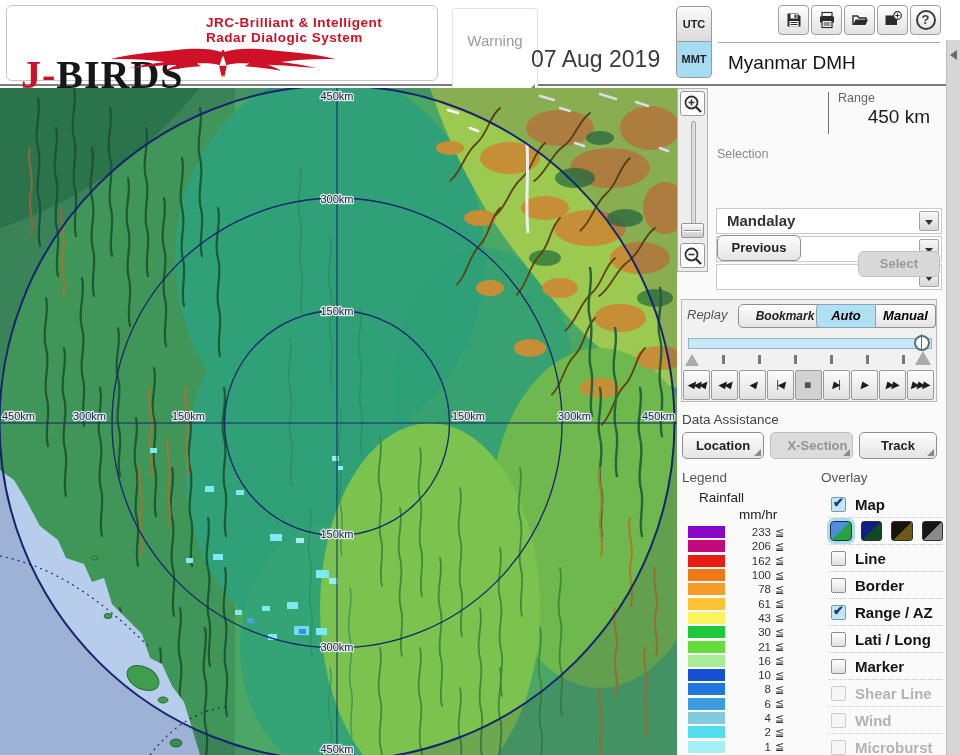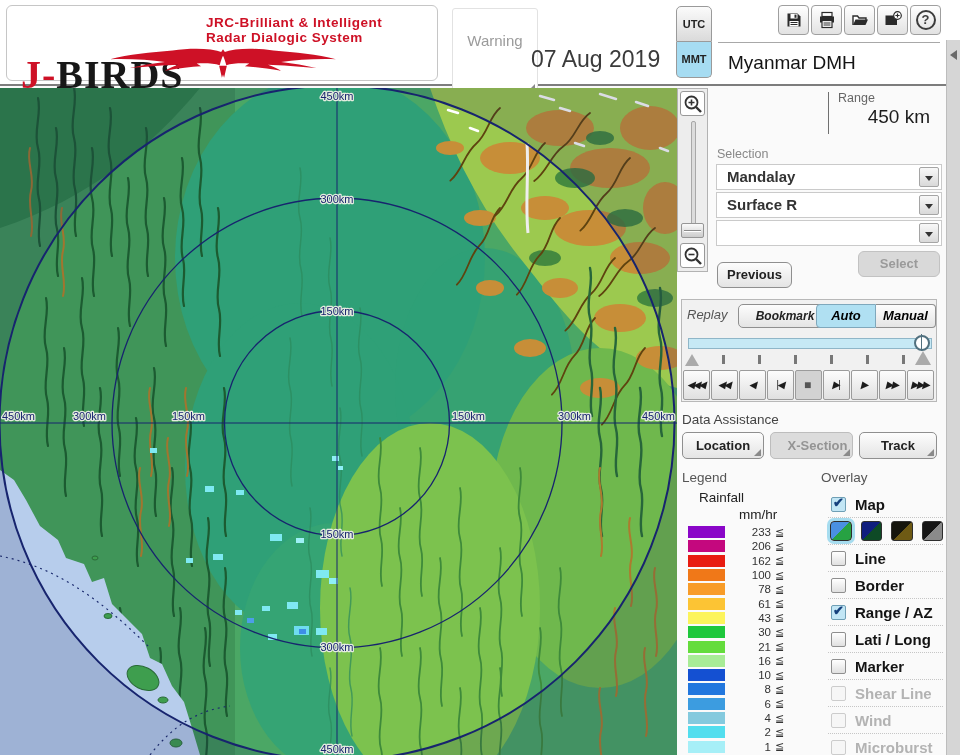--- a/index.html
+++ b/index.html
@@ -70,32 +70,32 @@
 
   
   .hr-line { position:absolute; left:718px; top:42px; width:222px; height:1px; background:#a8a8a8; }
   .station-title { position:absolute; left:728px; top:52px; font-size:19px; color:#141414; }
   .range-divider { position:absolute; left:828px; top:92px; width:1px; height:42px; background:#707070; }
   .range-label { position:absolute; left:838px; top:91px; font-size:12.5px; color:#666; }
   .range-value { position:absolute; left:838px; top:106px; width:92px; text-align:right;
                  font-size:19px; color:#1d1d1d; }
   .selection-label { position:absolute; left:717px; top:147px; font-size:12.5px; color:#888; }
   .combo { position:absolute; left:716px; width:226px; height:26px; background:#fff;
-           border:1px solid #cacaca; cursor:pointer; }
+           border:1px solid #cacaca; cursor:pointer;margin-top:44px; }
   .combo-text { position:absolute; left:10px; top:0; line-height:24px; font-size:15px;
                 font-weight:bold; color:#333; }
   .combo-btn { position:absolute; right:2px; top:2px; width:20px; height:20px;
                background:linear-gradient(#f8f8f8,#d9d9d9); border:1px solid #a5a5a5;
                border-radius:2px; cursor:pointer; }
   .combo-btn::after { content:""; position:absolute; left:5px; top:8px;
                border-left:4px solid transparent; border-right:4px solid transparent;
                border-top:5px solid #333; }
   .btn { border:1px solid #8f8f8f; border-radius:6px; background:linear-gradient(#fdfdfd,#e4e4e4);
          font-size:13px; font-weight:bold; color:#222; text-align:center; cursor:pointer; }
-  .prev-btn { position:absolute; left:717px; top:262px; width:75px; height:26px; line-height:24px; }
+  .prev-btn { position:absolute; left:717px; top:235px; width:84px; height:26px; line-height:24px; }
   .select-btn { position:absolute; left:858px; top:251px; width:82px; height:26px; line-height:24px;
                 background:#d9d9d9; border-color:#c2c2c2; color:#9a9a9a; cursor:default; }
 
   
   .replay-box { position:absolute; left:681px; top:299px; width:256px; height:103px;
                 border:1px solid #b8b8b8; background:#f1f1f1;font-style:italic; }
   .replay-label { position:absolute; left:5px; top:7px; font-size:13px; color:#555; }
   .bookmark-btn { position:absolute; left:56px; top:4px; width:94px; height:24px; line-height:22px;
                   font-size:12px; border-radius:5px; }
   .auto-btn { position:absolute; left:134px; top:4px; width:60px; height:24px; line-height:22px;

